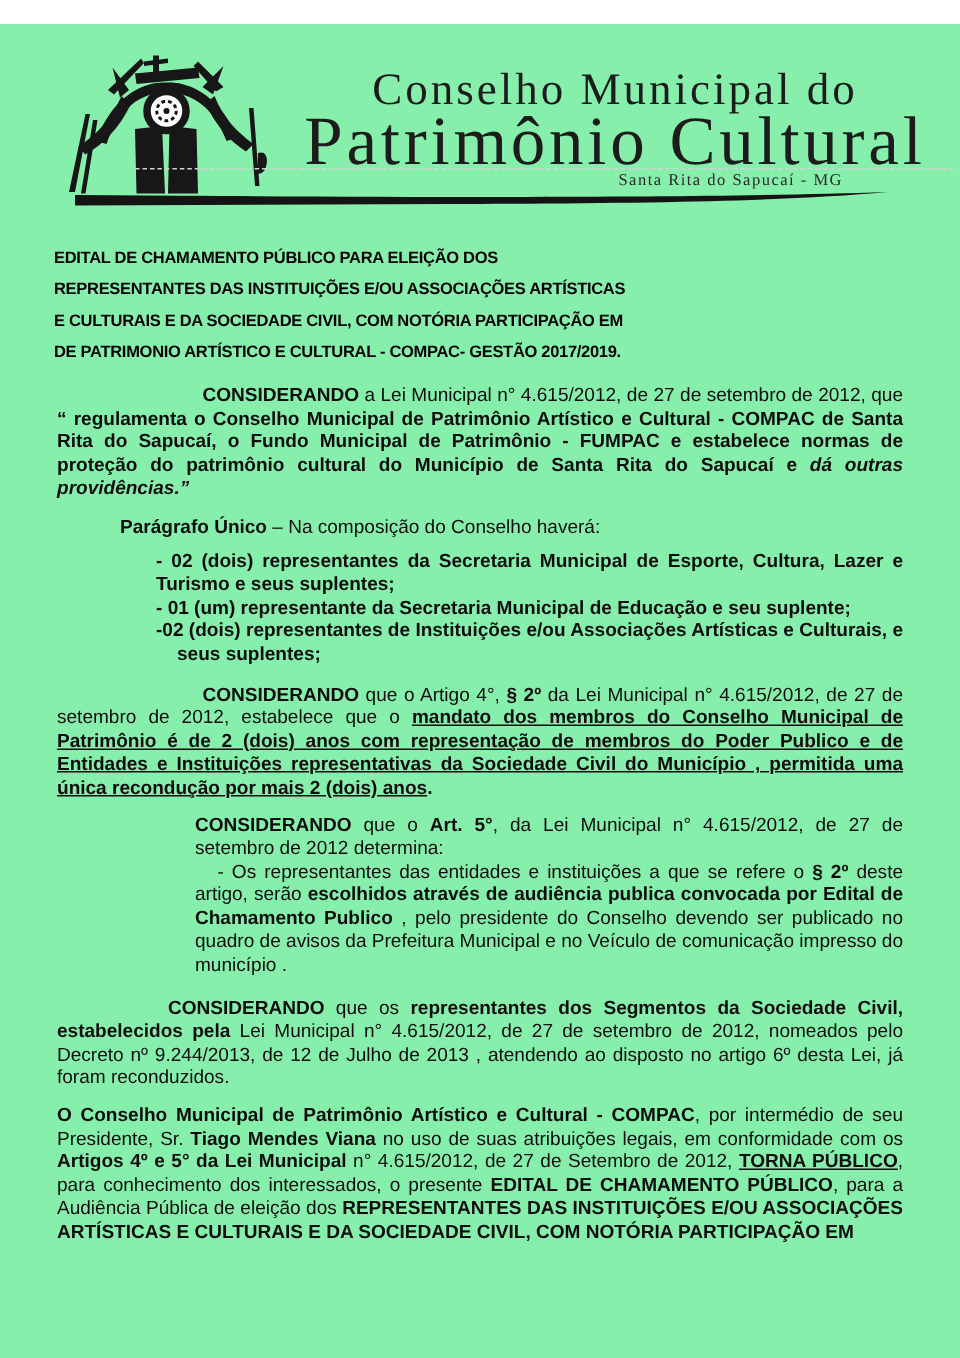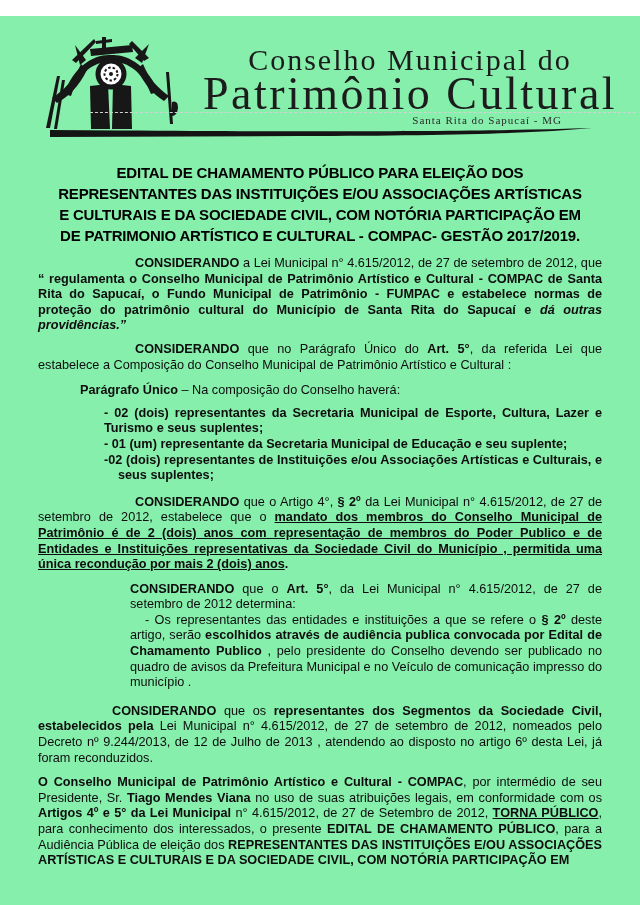--- a/index.html
+++ b/index.html
@@ -30,24 +30,24 @@
   }
   .location{
     position:absolute;right:78px;top:98px;
     font-family:"Liberation Serif","DejaVu Serif",serif;
     font-size:11px;letter-spacing:1px;color:#2a2a2a;white-space:nowrap;
   }
   .swoosh{position:absolute;left:50px;top:112px;width:542px;height:12px;}
   
   .doc-title{
     margin:18px 36px 0 36px;
-    text-align:center;
+    text-align:left;
     font-weight:bold;
     color:#000;
-    font-size:15px;
+    font-size:11px;
     letter-spacing:-0.2px;
     line-height:21px;
   }
   .doc-title div{white-space:nowrap;}
   
   .body{margin:0 38px;font-size:12.7px;line-height:15.6px;}
   .par{text-align:justify;}
   .indent{text-indent:97px;}
   .indent-sm{text-indent:42px;}
   .indent-p6{text-indent:74px;}
@@ -124,21 +124,20 @@
     <div>EDITAL DE CHAMAMENTO PÚBLICO PARA ELEIÇÃO DOS</div>
     <div>REPRESENTANTES DAS INSTITUIÇÕES E/OU ASSOCIAÇÕES ARTÍSTICAS</div>
     <div>E CULTURAIS E DA SOCIEDADE CIVIL, COM NOTÓRIA PARTICIPAÇÃO EM</div>
     <div>DE PATRIMONIO ARTÍSTICO E CULTURAL - COMPAC- GESTÃO 2017/2019.</div>
   </div>
 
   <div class="body">
 
     <div class="par indent mt-p1"><span class="b">CONSIDERANDO</span><span> a Lei Municipal n° 4.615/2012, de 27 de setembro de 2012, que </span><span class="b">“ regulamenta  o Conselho Municipal de Patrimônio Artístico e Cultural - COMPAC de Santa Rita do  Sapucaí, o Fundo Municipal de Patrimônio - FUMPAC e   estabelece normas de proteção do patrimônio cultural do Município de Santa Rita do Sapucaí e </span><span class="b i">dá outras providências.”</span></div>
 
-    <div class="par indent mt-p2"><span class="b">CONSIDERANDO</span><span> que no Parágrafo Único do  </span><span class="b">Art. 5°</span><span>, da referida Lei que estabelece a Composição do Conselho Municipal de Patrimônio  Artístico e Cultural :</span></div>
 
     <div class="par indent-sm mt-p3"><span class="b">Parágrafo Único</span><span> – Na composição do Conselho haverá:</span></div>
 
     <div class="list mt-list">
       <div class="item"><span class="b">- 02 (dois) representantes da Secretaria Municipal de Esporte, Cultura, Lazer e Turismo e seus suplentes;</span></div>
       <div class="item"><span class="b">- 01 (um) representante da Secretaria Municipal de Educação e seu suplente;</span></div>
       <div class="item hang"><span class="b">-02 (dois) representantes de Instituições e/ou Associações Artísticas e Culturais, e seus suplentes;</span></div>
     </div>
 
     <div class="par indent mt-p4"><span class="b">CONSIDERANDO</span><span> que o Artigo 4°, </span><span class="b">§ 2º</span><span> da Lei Municipal n° 4.615/2012, de 27 de setembro de 2012, estabelece  que o </span><span class="b u">mandato dos membros do Conselho Municipal de Patrimônio é de 2 (dois) anos com representação de membros do Poder Publico e de Entidades e Instituições representativas da Sociedade Civil do Município , permitida uma única recondução por mais 2 (dois) anos</span><span class="b">.</span></div>

